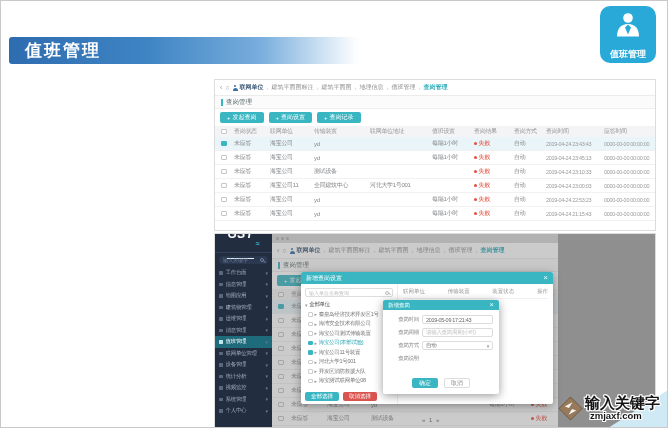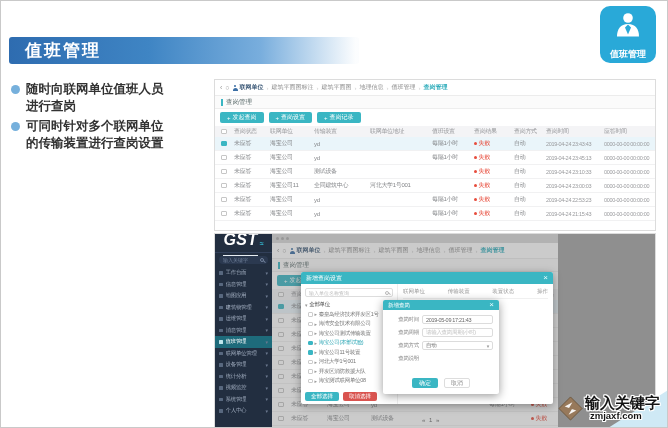--- a/index.html
+++ b/index.html
@@ -61,21 +61,21 @@
   .t-sm{font-size:5.5px;color:#9a9b9e}
 
   
   .main2{position:absolute;left:57px;top:0;width:288px;bottom:0;background:#fff;z-index:1;overflow:hidden}
   .chrome{height:9px;background:#d9d9d9;display:flex;align-items:center;gap:2px;padding:0 4px}
   .chrome .dot{width:3px;height:3px;border-radius:50%;background:#b0b0b0}
   .desktop{position:absolute;right:0;top:0;width:97px;height:100%;background:#a3a3a3;z-index:1}
   .backdrop{position:absolute;left:57px;top:0;right:0;bottom:0;background:rgba(105,105,105,0.35);z-index:3}
   .sidebar{position:absolute;left:0;top:0;width:57px;height:100%;background:#222e40;z-index:2;overflow:hidden}
   .logo-row{height:19px;display:flex;align-items:center;justify-content:center;gap:2px;border-bottom:1px solid #32405a}
-  .logo-txt{color:#fff;font-size:16px;font-weight:bold;font-style:italic;letter-spacing:.5px;border-bottom:1px solid #e8eef4;padding-bottom:6px}
+  .logo-txt{color:#fff;font-size:12px;font-weight:bold;font-style:italic;letter-spacing:.5px;border-bottom:1px solid #e8eef4;padding-bottom:17px}
   .logo-sig{color:#35c0d8;font-size:7px;font-weight:bold}
   .sb-search{margin:3px 4px;height:8px;background:#2b3950;border-radius:4px;display:flex;align-items:center;
     justify-content:space-between;padding:0 4px;font-size:5px;color:#70809a}
   .mag{width:4px;height:4px;border:1px solid #72829c;border-radius:50%;position:relative;display:inline-block}
   .mag::after{content:"";position:absolute;width:2.5px;height:1px;background:#72829c;transform:rotate(45deg);right:-2px;bottom:-.5px}
   .sb-item{height:11.5px;display:flex;align-items:center;padding:0 4px;font-size:5.5px;color:#9fabbd;gap:3px}
   .sb-item .sq{width:3.5px;height:3.5px;background:#58687f;border-radius:.5px;flex-shrink:0}
   .sb-item .lbl{overflow:hidden;white-space:nowrap;flex:1;letter-spacing:-0.3px}
   .sb-item .chev{color:#6c7a90;font-size:5px}
   .sb-item.active{background:#1e6b7b;color:#fff}
@@ -144,26 +144,20 @@
 
   <div class="corner">
     <svg width="32" height="30" viewBox="0 0 32 30">
       <circle cx="16" cy="8" r="4.8" fill="#ffffff"></circle>
       <path d="M16 14 C8.5 14 5 19 5 26.5 L27 26.5 C27 19 23.5 14 16 14 Z" fill="#ffffff"></path>
       <path d="M16 14.5 L13 17.5 L16 24.5 L19 17.5 Z" fill="#29a9d8"></path>
     </svg>
     <div class="corner-label">值班管理</div>
   </div>
 
-  <ul class="bullets" id="bullets">
-      <li>随时向联网单位值班人员
-进行查岗</li>
-      <li>可同时针对多个联网单位
-的传输装置进行查岗设置</li>
-    </ul>
 
   <div class="shot" id="shot1">
       <div class="nav">
         <span class="ic">‹</span>
         <span class="ic">○</span>
         <span class="home">
           <span class="mini-person"></span>
           <span>联网单位</span>
         </span>
         <span class="sep">›</span>

